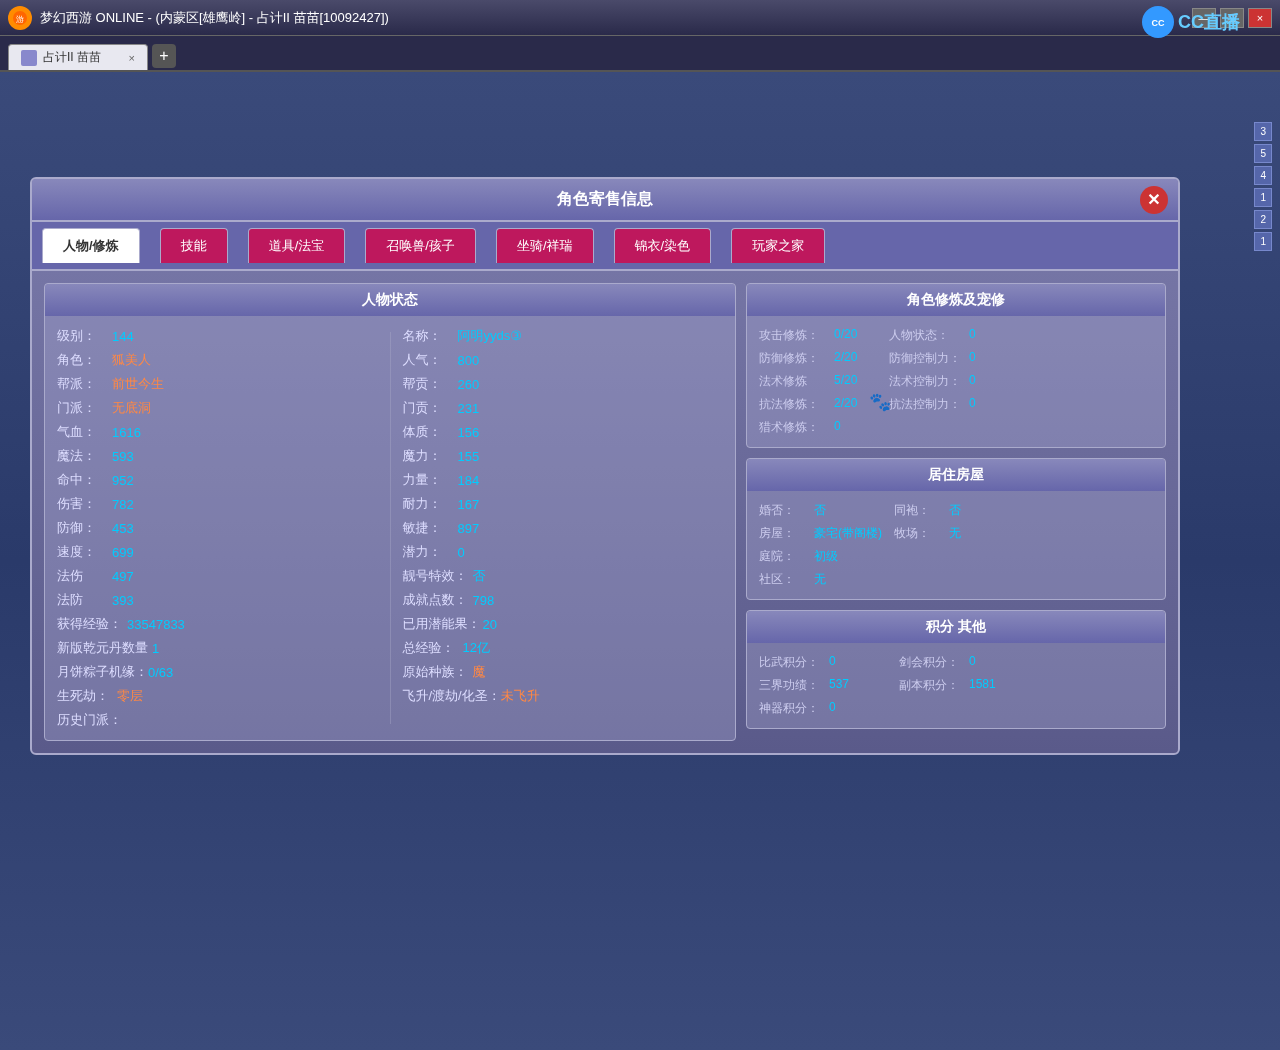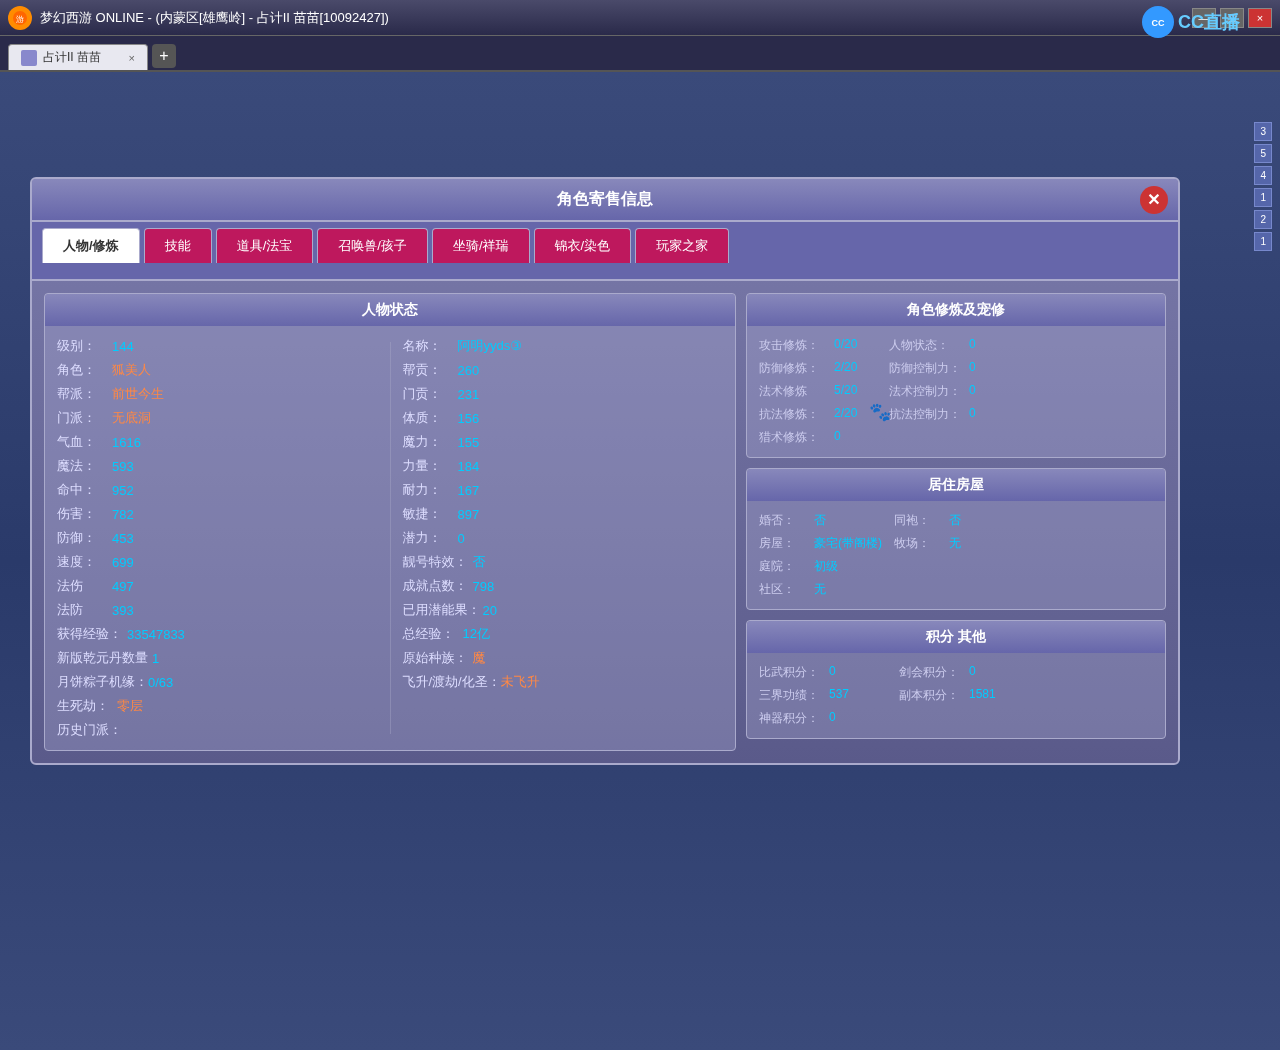--- a/index.html
+++ b/index.html
@@ -182,22 +182,22 @@
       font-size: 16px;
       cursor: pointer;
       font-weight: bold;
     }
 
     
     .nav-tabs {
       display: flex;
       background: #6666aa;
       border-bottom: 2px solid #aaaacc;
-      padding: 6px 10px 16px;
-      gap: 4px;
+      padding: 6px 10px 6px;
+      gap: 20px;
     }
     .nav-tab {
       padding: 8px 20px;
       background: #be185d;
       border: 1px solid #aaaacc;
       border-bottom: none;
       border-radius: 4px 4px 0 0;
       color: #ffffff;
       font-size: 13px;
       cursor: pointer;
@@ -463,20 +463,24 @@
           </div>
 
           <div class="v-divider"></div>
 
           <div class="left-data-col">
             <div class="row-item">
               <span class="lbl">名称：</span>
               <span class="val">阿明yyds③</span>
             </div>
             <div class="row-item">
+              <span class="lbl">人气：</span>
+              <span class="val">800</span>
+            </div>
+            <div class="row-item">
               <span class="lbl">帮贡：</span>
               <span class="val">260</span>
             </div>
             <div class="row-item">
               <span class="lbl">门贡：</span>
               <span class="val">231</span>
             </div>
             <div class="row-item">
               <span class="lbl">体质：</span>
               <span class="val">156</span>

